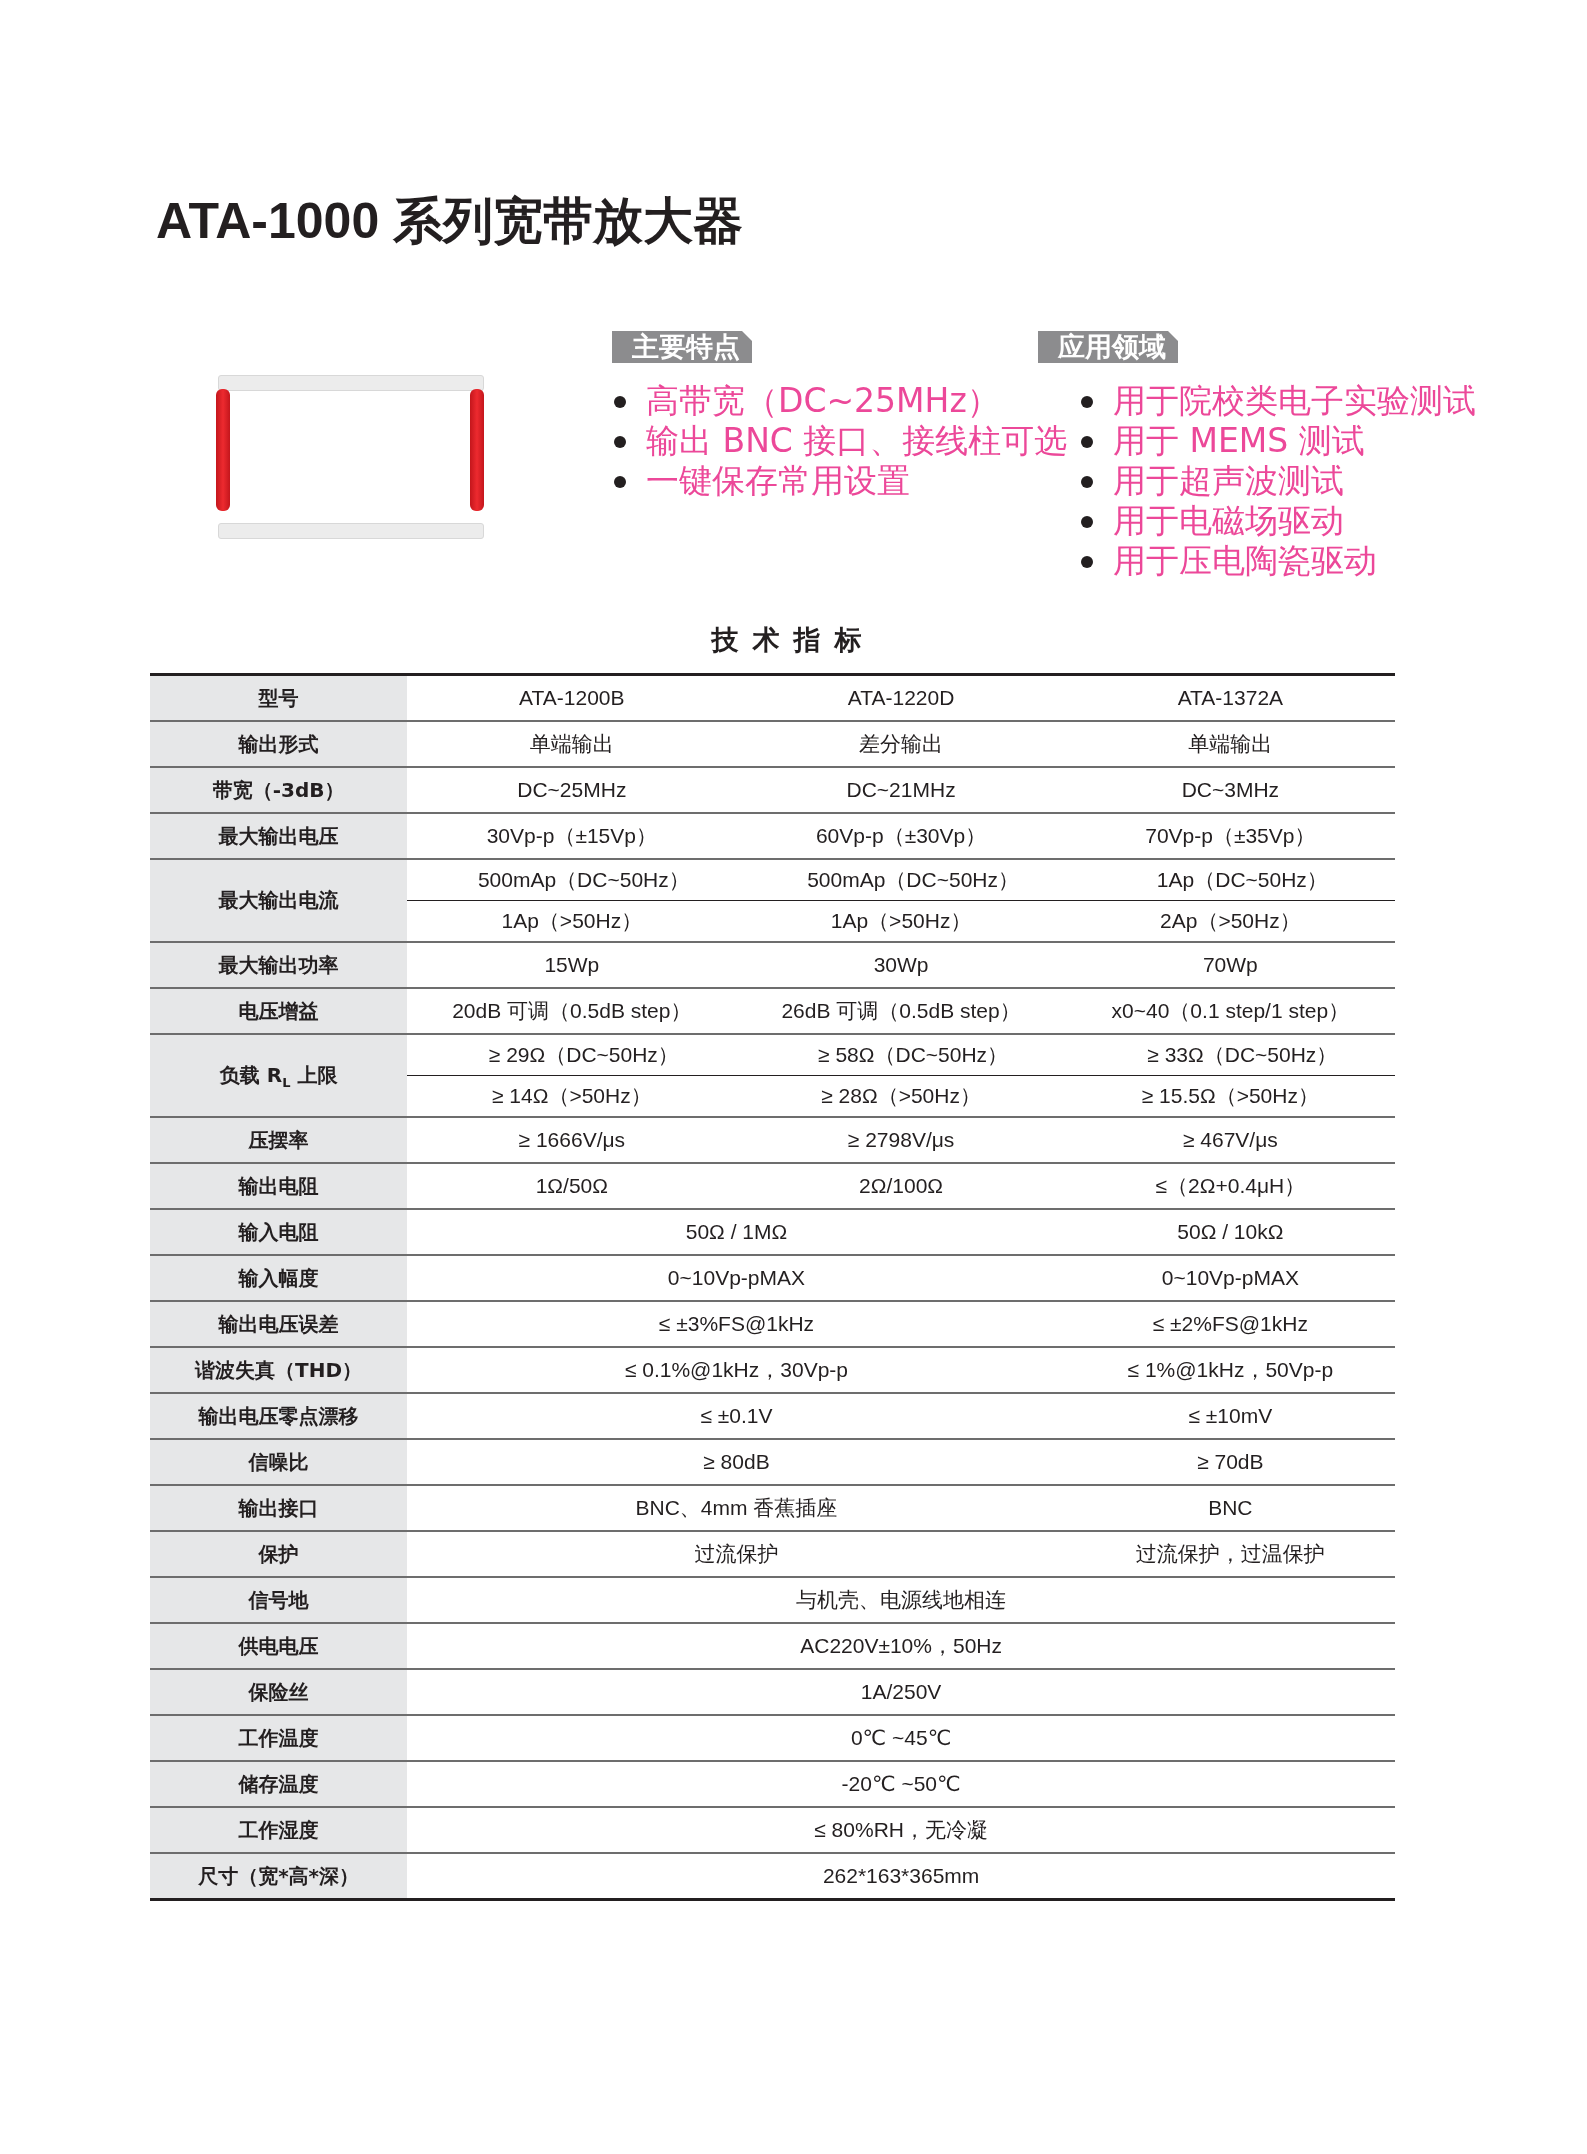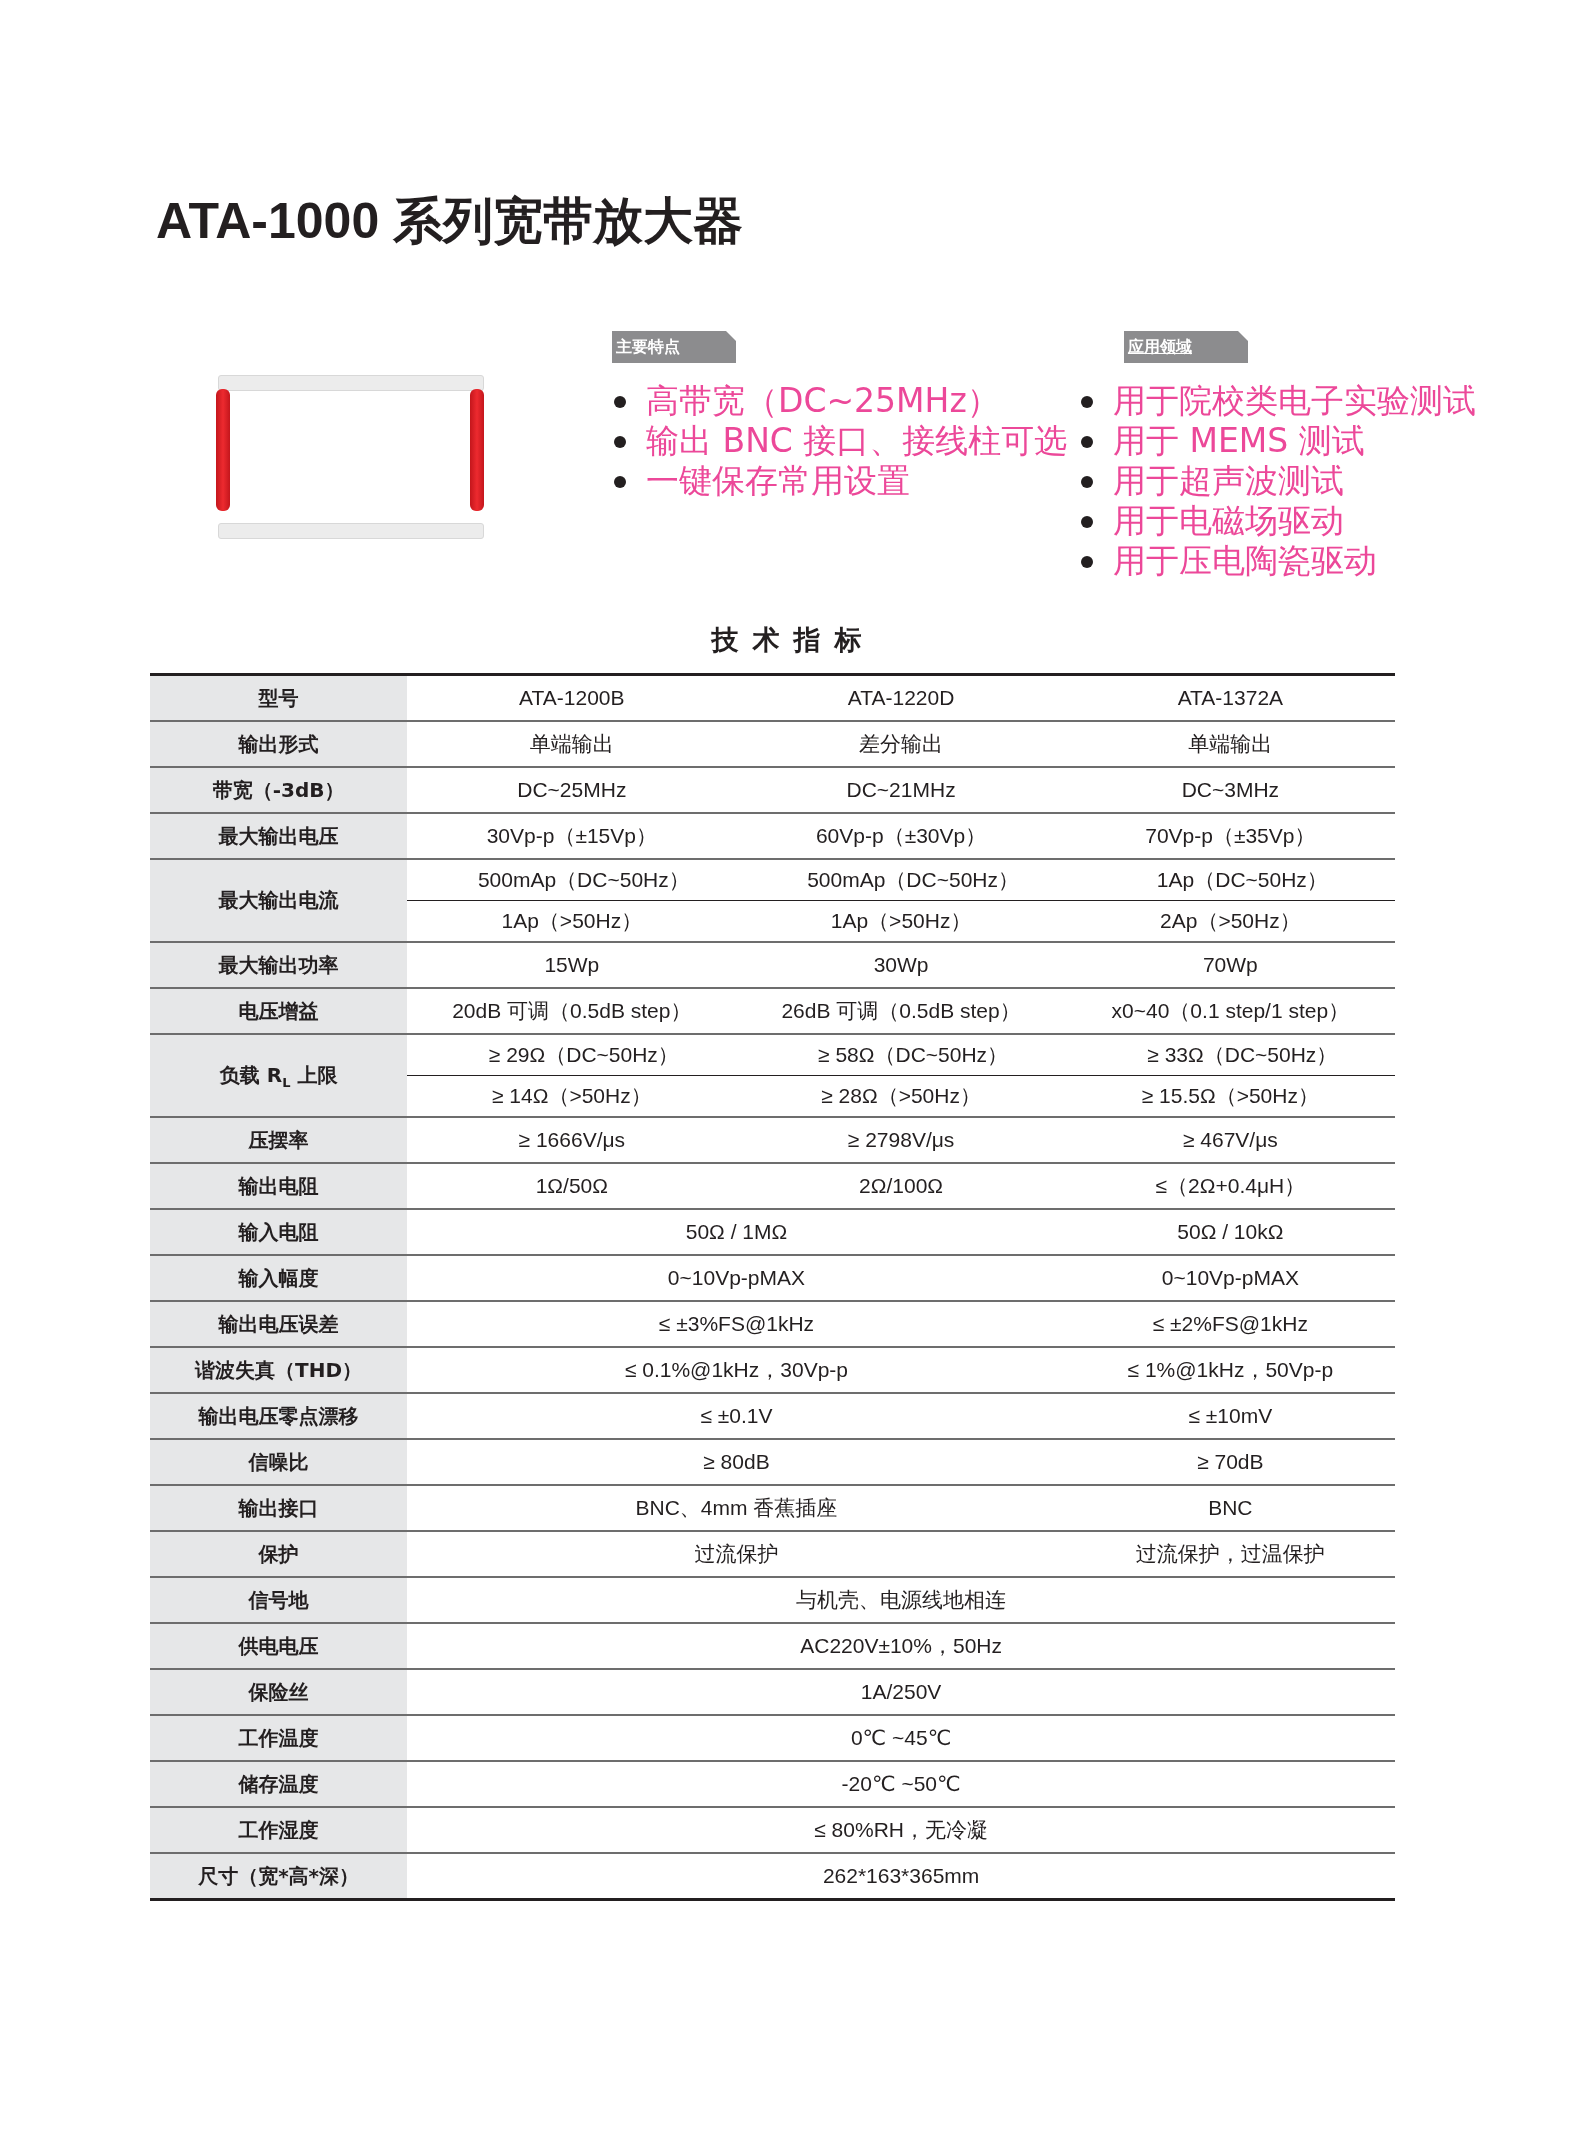--- a/index.html
+++ b/index.html
@@ -59,21 +59,21 @@
   }
   .jack { position: absolute; top: 106px; width: 14px; height: 14px; border-radius: 50%; }
   .jack.red { left: 212px; background: radial-gradient(#300 25%, #b01218 45%, #d52a2f); }
   .jack.black { left: 234px; background: radial-gradient(#000 25%, #222 45%, #111); }
   .fpbtn {
     position: absolute; top: 128px; width: 10px; height: 8px; border: 1px solid #888; border-radius: 2px; background: #f5f5f5;
   }
 
   .section-tag {
     position: absolute; height: 32px; background: #8c8c8e; color: #ffffff;
-    font-size: 16px; font-weight: bold; line-height: 32px; padding-left: 4px;
+    font-size: 27px; font-weight: bold; line-height: 32px; padding-left: 20px;
     clip-path: polygon(0 0, calc(100% - 10px) 0, 100% 10px, 100% 100%, 0 100%);
   }
   .list { position: absolute; margin: 0; padding: 0; list-style: none; }
   .list li {
     position: relative; font-size: 33px; height: 40px; line-height: 40px; padding-left: 34px; color: #ec4899;
   }
   .list li .bullet {
     position: absolute; left: 2px; top: 15px; width: 12px; height: 12px; border-radius: 50%; background: #231f20;
   }
 
@@ -114,21 +114,21 @@
   <div class="chassis-bottom"></div>
 </div>
 
 <div class="section-tag" style="left:612px; top:331px; width:120px;">主要特点</div>
 <ul class="list" style="left:612px; top:381px;">
   <li><span class="bullet"></span><span>高带宽（DC~25MHz）</span></li>
   <li><span class="bullet"></span><span>输出 BNC 接口、接线柱可选</span></li>
   <li><span class="bullet"></span><span>一键保存常用设置</span></li>
 </ul>
 
-<div class="section-tag" style="left:1124px; top:331px; width:120px;text-decoration:underline;">应用领域</div>
+<div class="section-tag" style="left:1038px; top:331px; width:120px;">应用领域</div>
 <ul class="list" style="left:1079px; top:381px;">
   <li><span class="bullet"></span><span>用于院校类电子实验测试</span></li>
   <li><span class="bullet"></span><span>用于 MEMS 测试</span></li>
   <li><span class="bullet"></span><span>用于超声波测试</span></li>
   <li><span class="bullet"></span><span>用于电磁场驱动</span></li>
   <li><span class="bullet"></span><span>用于压电陶瓷驱动</span></li>
 </ul>
 
 <div class="table-title">技术指标</div>
 

